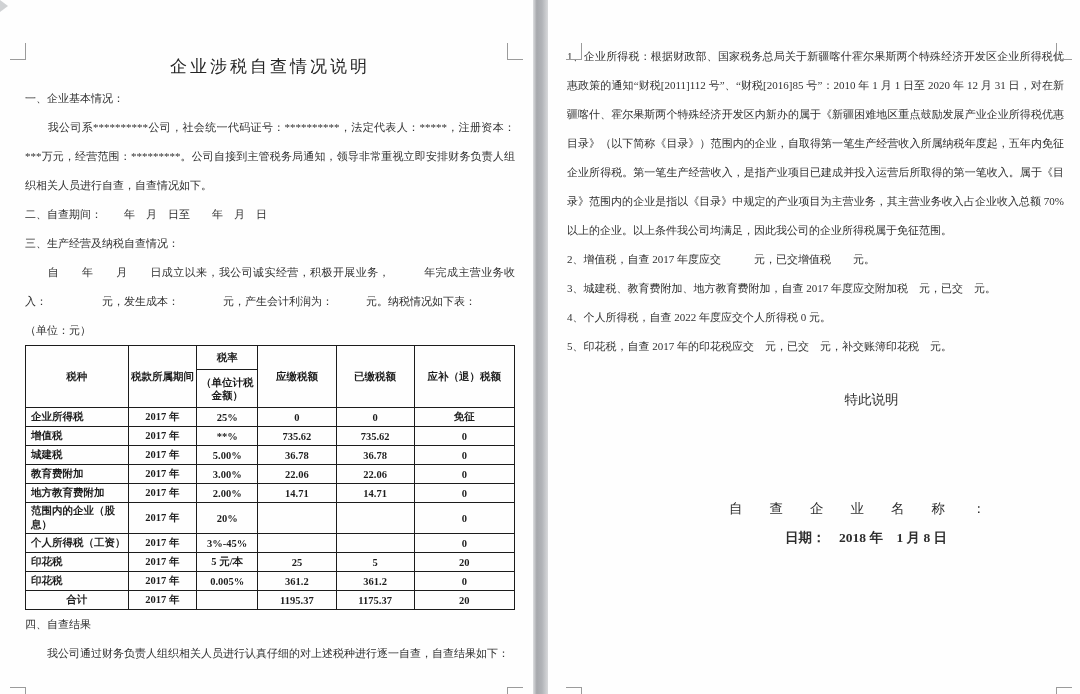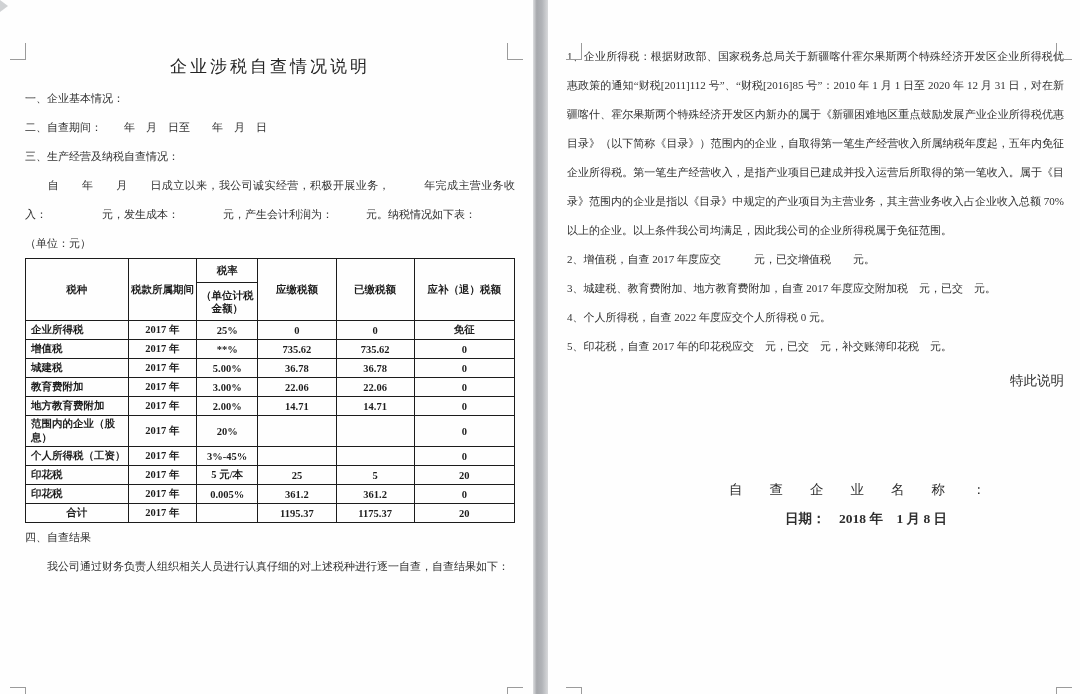--- a/index.html
+++ b/index.html
@@ -22,21 +22,21 @@
                font-family:"Liberation Serif","DejaVu Serif",serif; color:#1d1d1d; }
   .tax-table th, .tax-table td { border:1px solid #1c1c1c; font-weight:bold; font-size:10.5px; }
   .tax-table th { text-align:center; vertical-align:middle; line-height:13px; padding:2px 1px; }
   .tax-table td { height:19px; text-align:center; vertical-align:middle; padding:1px 2px; }
   .tax-table td.cell-name { text-align:left; padding-left:5px; }
   .col-kind  { width:21%; }  .col-period{ width:14%; }  .col-rate{ width:12.5%; }
   .col-due   { width:16%; }  .col-paid  { width:16%; }  .col-diff{ width:20.5%; }
   .rate-top { border-bottom:1px solid #1c1c1c; height:24px; }
   .rate-bottom { height:38px; }
 
-  .closing { font-size:13.5px; line-height:29px; margin-top:5px; text-align:right; padding-left:112px; }
+  .closing { font-size:13.5px; line-height:29px; margin-top:24px; text-align:center; padding-left:112px; }
   .signature { font-size:13.5px; line-height:29px; margin-top:80px; padding-left:162px; white-space:pre-wrap; }
   .dateline  { font-size:13.5px; line-height:29px; padding-left:218px; white-space:pre-wrap;font-weight:bold; }
 
   
   .crop { position:absolute; width:16px; height:17px; }
   .crop.tl { border-right:1px solid #9b9b9b; border-bottom:1px solid #9b9b9b; }
   .crop.tr { border-left:1px solid #9b9b9b;  border-bottom:1px solid #9b9b9b; }
   .crop.bl { border-right:1px solid #9b9b9b; border-top:1px solid #9b9b9b; height:7px; }
   .crop.br { border-left:1px solid #9b9b9b;  border-top:1px solid #9b9b9b; height:7px; }
 
@@ -45,20 +45,21 @@
                    border-left:8px solid #bcbfc2; opacity:.7; }
 </style>
 </head>
 <body>
 
 <div class="canvas">
 
   <div class="page page-left">
     <div class="doc-title">企业涉税自查情况说明</div>
     <div class="line">一、企业基本情况：</div>
+    <div class="line">　　我公司系**********公司，社会统一代码证号：**********，法定代表人：*****，注册资本：***万元，经营范围：*********。公司自接到主管税务局通知，领导非常重视立即安排财务负责人组织相关人员进行自查，自查情况如下。</div>
     <div class="line">二、自查期间：　　年　月　日至　　年　月　日</div>
     <div class="line">三、生产经营及纳税自查情况：</div>
     <div class="line">　　自　　年　　月　　日成立以来，我公司诚实经营，积极开展业务，　　　年完成主营业务收入：　　　　　元，发生成本：　　　　元，产生会计利润为：　　　元。纳税情况如下表：</div>
     <div class="line">（单位：元）</div>
 
     <table class="tax-table">
       <colgroup>
         <col class="col-kind">
           <col class="col-period">
           <col class="col-rate">

